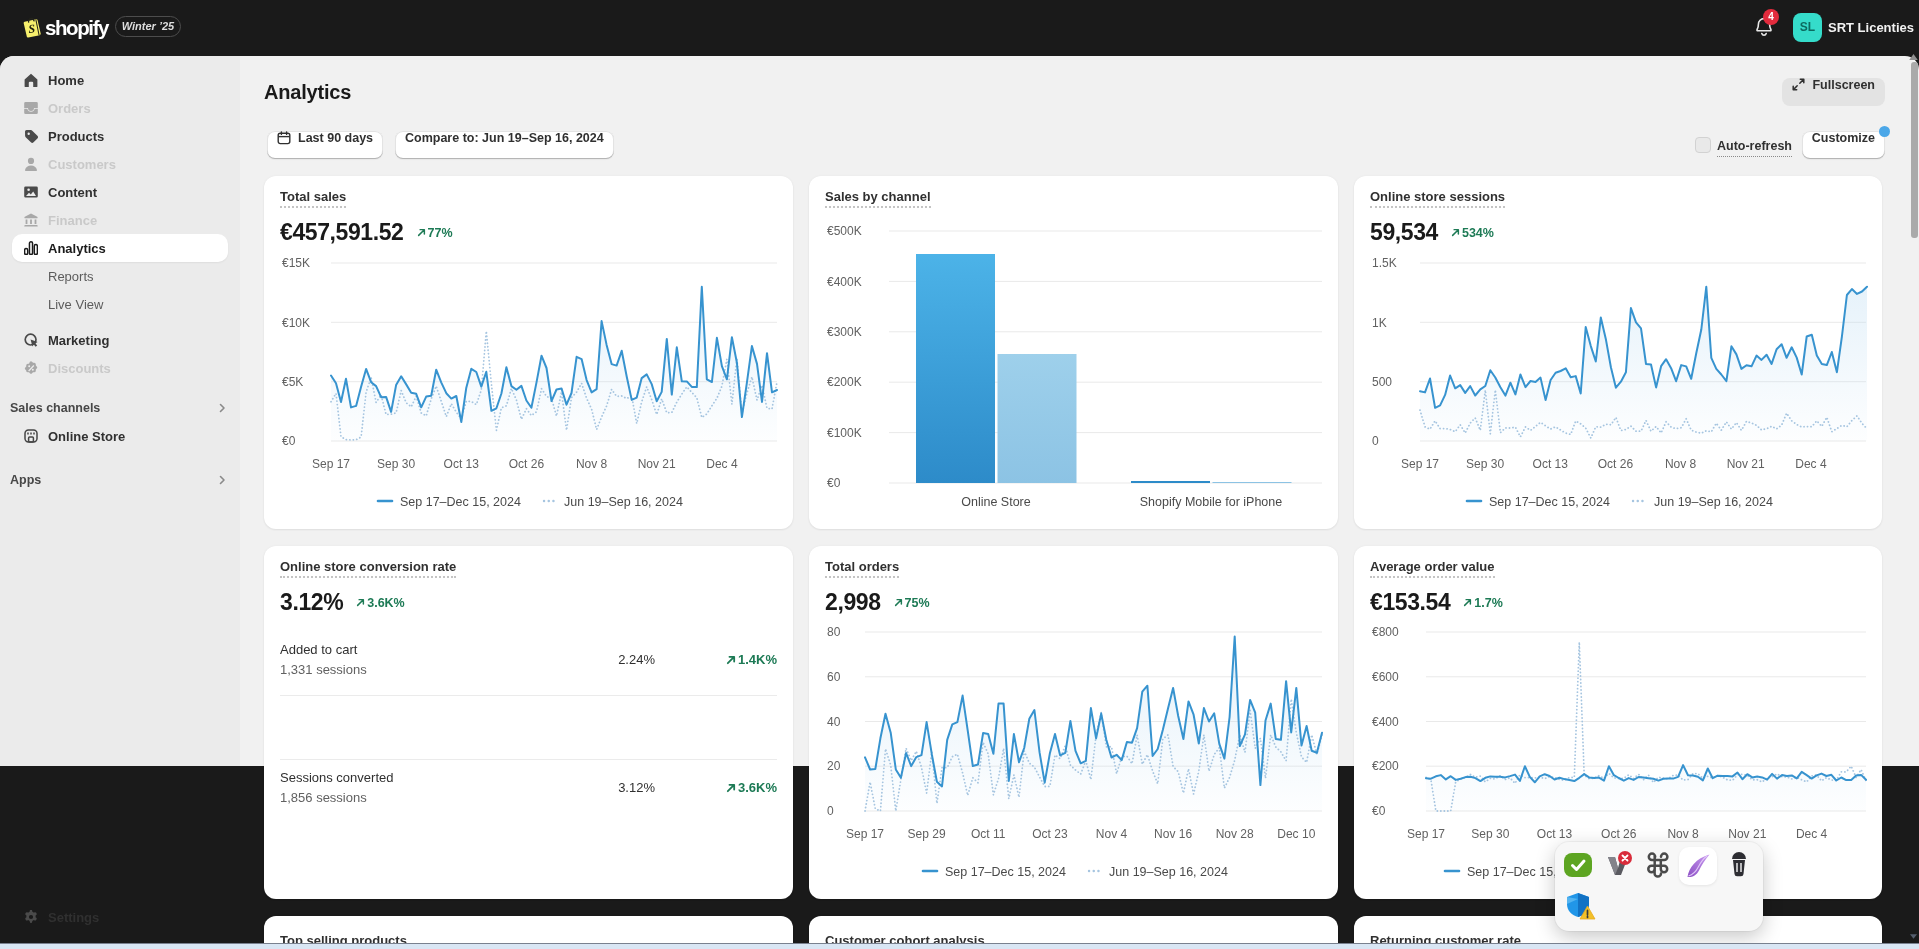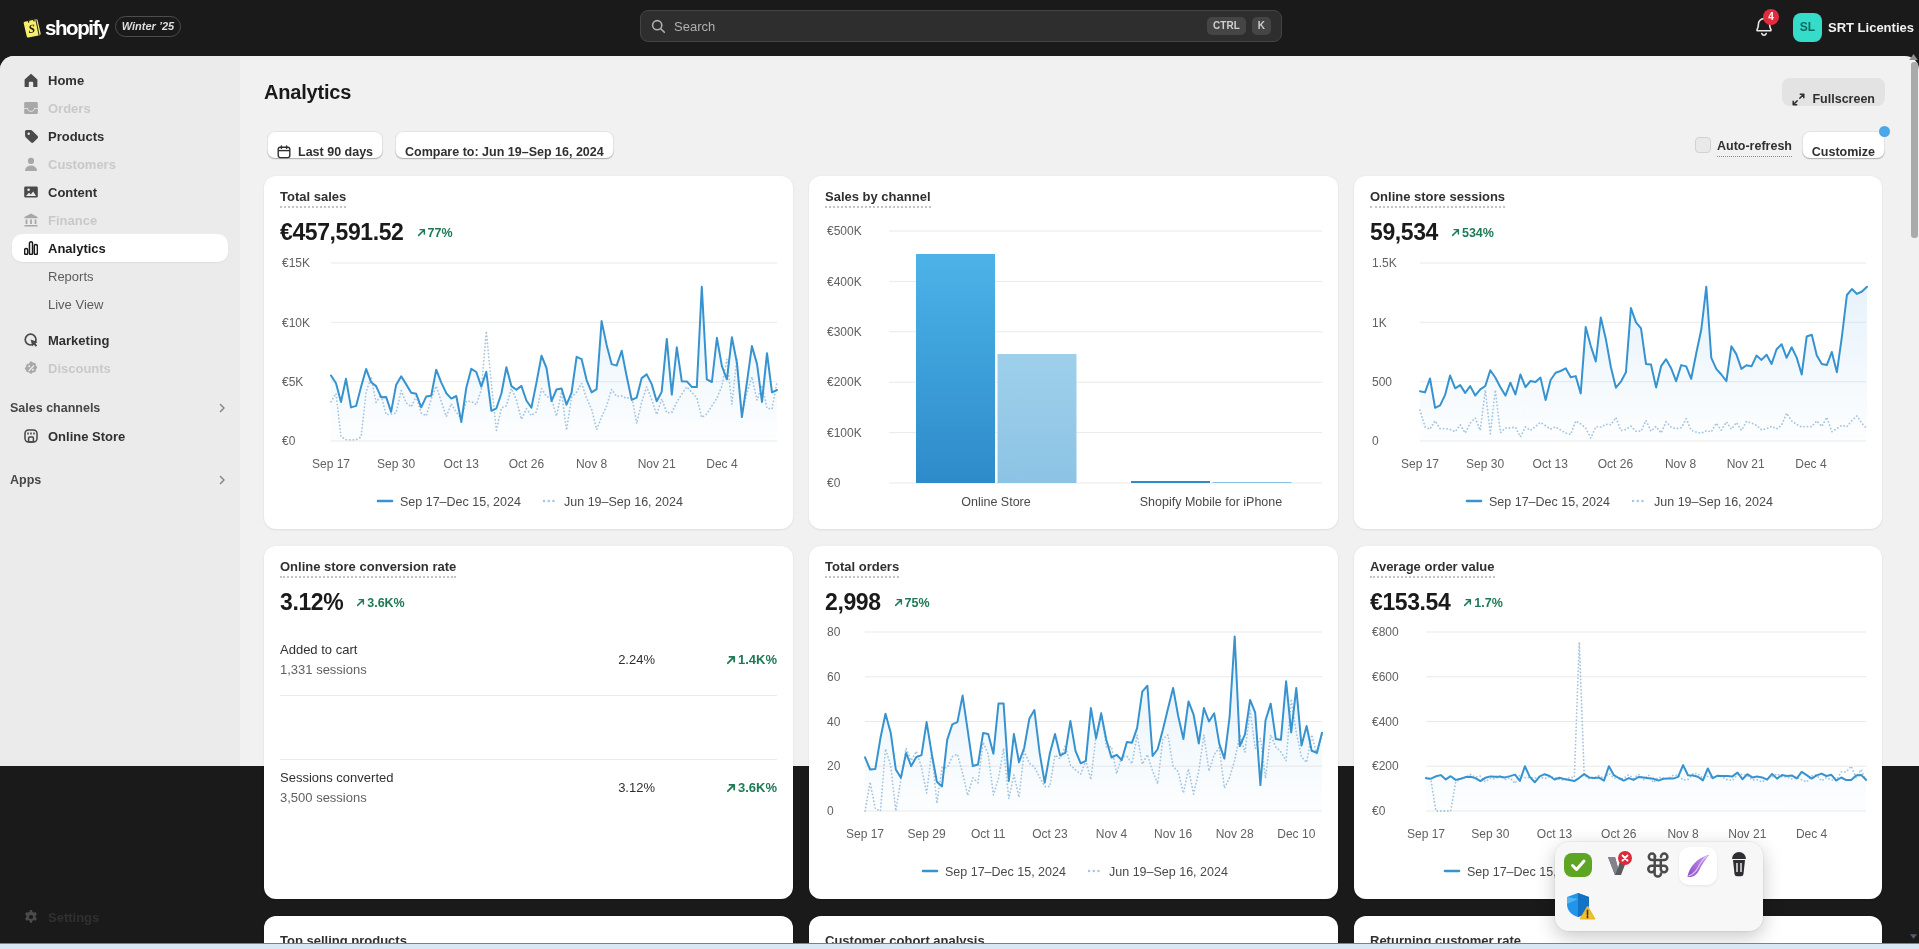--- a/index.html
+++ b/index.html
@@ -16,21 +16,21 @@
 .shell { position:absolute; left:0; top:56px; width:1919px; height:710px; background:#f1f1f1; border-radius:14px 14px 0 0; }
 .sidebar { position:absolute; left:0; top:0; width:240px; height:100%; background:#ebebeb; border-radius:14px 0 0 0; }
 .nitem { position:absolute; left:12px; width:216px; height:28px; border-radius:10px; display:flex; align-items:center; font-size:13px; font-weight:600; color:#303030; }
 .nitem .nico { width:14px; height:14px; margin-left:12px; margin-right:10px; display:flex; }
 .nitem.sel { background:#fff; box-shadow:0 1px 2px rgba(0,0,0,0.06); color:#1a1a1a; }
 .nitem.mut { color:#c9c9c9; }
 .nsub { position:absolute; left:48px; height:28px; display:flex; align-items:center; font-size:13px; color:#5c5c5c; font-weight:400; }
 .nhead { position:absolute; left:10px; right:12px; height:20px; display:flex; align-items:center; justify-content:space-between; font-size:12.5px; font-weight:700; color:#474747; }
 .main { position:absolute; left:240px; top:0; right:0; height:100%; }
 h1 { position:absolute; left:24px; top:25px; font-size:20px; font-weight:700; color:#1a1a1a; letter-spacing:-0.2px; }
-.btn { position:absolute; height:28px; border-radius:8px; display:flex; align-items:flex-end; white-space:nowrap; font-size:12.5px; font-weight:600; color:#303030; background:#fff; box-shadow:inset 0 -1px 0 #b5b5b5, inset 0 0 0 1px #e3e3e3, 0 1px 1px rgba(0,0,0,0.04); padding:0 10px; }
+.btn { position:absolute; height:28px; border-radius:8px; display:flex; align-items:flex-start; white-space:nowrap; font-size:12.5px; font-weight:600; color:#303030; background:#fff; box-shadow:inset 0 -1px 0 #b5b5b5, inset 0 0 0 1px #e3e3e3, 0 1px 1px rgba(0,0,0,0.04); padding:0 10px; }
 .btn svg { flex:0 0 auto; }
 .btn.gray { background:#e3e3e3; box-shadow:none; }
 .card { position:absolute; background:#fff; border-radius:12px; box-shadow:0 1px 2px rgba(26,26,26,0.07), 0 0 3px rgba(26,26,26,0.04); }
 .ctitle { position:absolute; left:16px; top:13px; font-size:13px; font-weight:600; color:#303030; border-bottom:2px dotted #c4c4c4; padding-bottom:2px; line-height:15px; }
 .cnum { position:absolute; left:16px; top:43px; font-size:23px; font-weight:700; color:#1a1a1a; letter-spacing:-0.4px; display:flex; align-items:center; }
 .delta { font-size:12.5px; font-weight:700; color:#1d7a55; letter-spacing:0; margin-left:13px; display:flex; align-items:center; }
 .crow { position:absolute; left:16px; right:16px; height:64px; }
 .crow .l1 { position:absolute; left:0; top:11px; font-size:13px; color:#303030; }
 .crow .l2 { position:absolute; left:0; top:31px; font-size:13px; color:#616161; }
 .crow .val { position:absolute; right:122px; top:21px; font-size:13px; color:#303030; }
@@ -43,29 +43,20 @@
   <div class="logo"><svg width="24" height="27" viewBox="0 0 24 27">
     <g transform="translate(2.2,3.4) rotate(-5 9 10)">
     <path d="M2.0 3.6 L13.5 2.2 C14.2 2.1 14.9 2.6 15.0 3.3 L16.9 16.9 C17.0 17.6 16.5 18.3 15.8 18.4 L4.3 19.8 C3.6 19.9 2.9 19.4 2.8 18.7 L0.9 5.1 C0.8 4.4 1.3 3.7 2.0 3.6 Z" fill="#f7f06d"></path>
     <path d="M13.3 2.4 L15.2 18.6" stroke="#23231a" stroke-width="1.0" fill="none"></path>
     <path d="M5.9 5.0 C5.6 3.0 6.6 1.3 8.2 1.1 C9.8 0.9 11.2 2.2 11.6 4.2" stroke="#23231a" stroke-width="1.3" fill="none"></path>
     <text x="5.2" y="15.2" font-size="12" font-weight="700" font-style="italic" fill="#20200f" font-family="Liberation Serif, serif">S</text>
     </g>
       </svg></div>
   <div class="wordmark">shopify</div>
   <div class="edition">Winter ’25</div>
-  <div class="search">
-    <svg width="15" height="15" viewBox="0 0 15 15">
-        <circle cx="6.2" cy="6.2" r="4.6" fill="none" stroke="#b0b0b0" stroke-width="1.6"></circle>
-        <path d="M9.8 9.8 L13.3 13.3" stroke="#b0b0b0" stroke-width="1.6" stroke-linecap="round"></path>
-      </svg>
-    <span class="txt">Search</span>
-    <span class="kbd">CTRL</span>
-      <span class="kbd">K</span>
-  </div>
   <div class="bell"><svg width="22" height="22" viewBox="0 0 22 22">
         <path d="M11 2.6 a5.6 5.6 0 0 1 5.6 5.6 c0 2.6 0.6 4.2 1.3 5.3 a0.8 0.8 0 0 1 -0.7 1.3 H4.8 a0.8 0.8 0 0 1 -0.7 -1.3 c0.7 -1.1 1.3 -2.7 1.3 -5.3 A5.6 5.6 0 0 1 11 2.6 Z" fill="none" stroke="#e8e8e8" stroke-width="1.6" stroke-linejoin="round"></path>
         <path d="M8.8 17.6 a2.3 2.3 0 0 0 4.4 0" fill="none" stroke="#e8e8e8" stroke-width="1.6" stroke-linecap="round"></path>
       </svg></div>
   <div class="bellbadge">4</div>
   <div class="avatar">SL</div>
   <div class="uname">SRT Licenties</div>
 </div>
 
 <div class="shell">
@@ -318,21 +309,21 @@
         <div class="l2">1,331 sessions</div>
     <div class="val">2.24%</div>
         <div class="grn"><svg width="10" height="10" viewBox="0 0 11 11" style="margin-right:2px">
             <path d="M2 9 L8.6 2.4 M3.8 2 H9 V7.2" fill="none" stroke="#1d7a55" stroke-width="2" stroke-linecap="round" stroke-linejoin="round"></path>
           </svg>1.4K%</div>
   </div>
   <div class="sep" style="top:149px"></div>
   <div class="sep" style="top:213px"></div>
   <div class="crow" style="top:213px;">
     <div class="l1">Sessions converted</div>
-        <div class="l2">3,500 sessions</div>
+        <div class="l2">1,856 sessions</div>
     <div class="val">3.12%</div>
         <div class="grn"><svg width="10" height="10" viewBox="0 0 11 11" style="margin-right:2px">
             <path d="M2 9 L8.6 2.4 M3.8 2 H9 V7.2" fill="none" stroke="#1d7a55" stroke-width="2" stroke-linecap="round" stroke-linejoin="round"></path>
           </svg>3.6K%</div>
   </div>
 </div>
 <div class="card" style="left:809px; top:490px; width:529px; height:353px;">
   <div class="ctitle">Total orders</div>
   <div class="cnum">2,998<span class="delta"><svg width="9" height="9" viewBox="0 0 11 11" style="margin-right:2px">
             <path d="M2 9 L8.6 2.4 M3.8 2 H9 V7.2" fill="none" stroke="#1d7a55" stroke-width="1.8" stroke-linecap="round" stroke-linejoin="round"></path>

